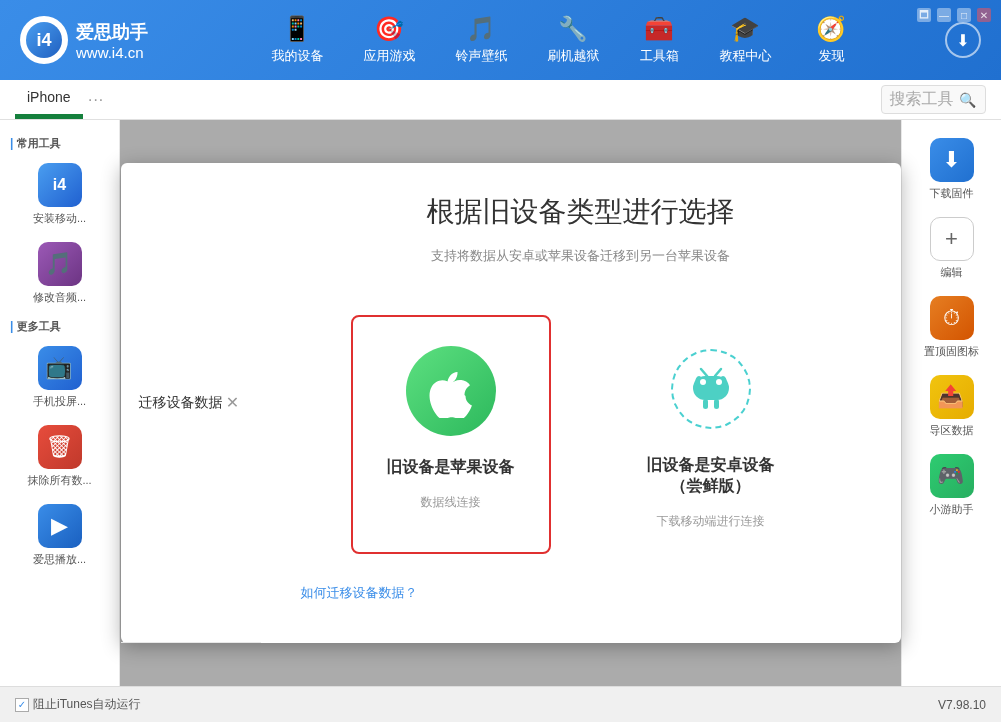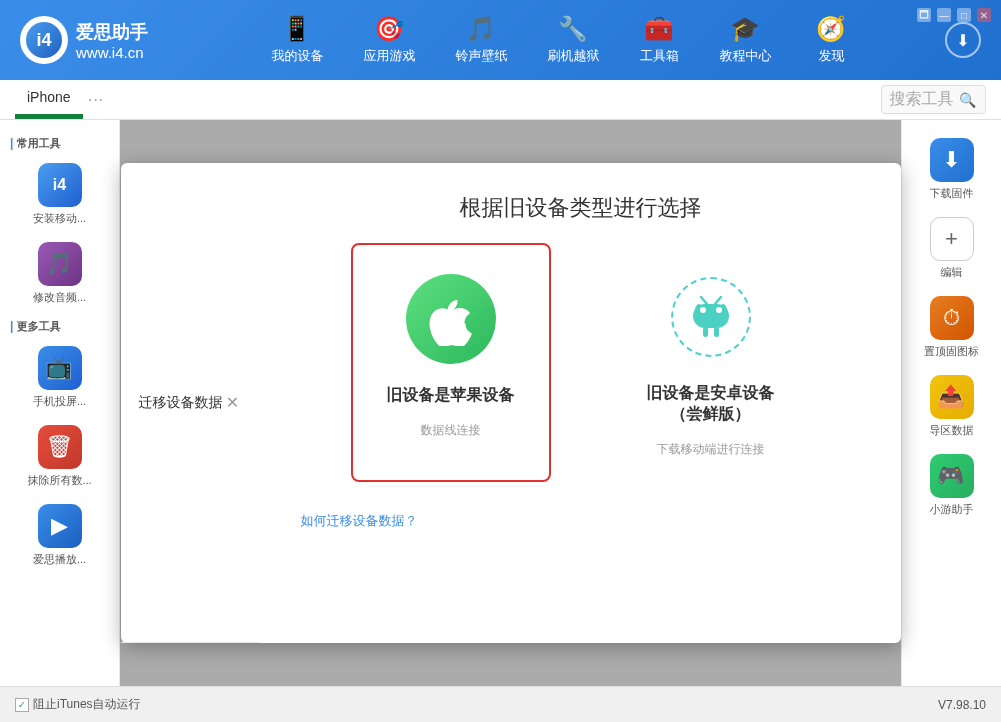--- a/index.html
+++ b/index.html
@@ -127,21 +127,21 @@
       font-size: 14px; color: #333; display: flex; align-items: center; justify-content: space-between;
     }
     .modal-close {
       width: 20px; height: 20px; display: flex; align-items: center; justify-content: center;
       cursor: pointer; color: #999; font-size: 16px; border-radius: 3px;
     }
     .modal-body {
       padding: 30px 40px 40px; flex: 1;
       display: flex; flex-direction: column; align-items: center;
     }
-    .modal-title { font-size: 22px; color: #333; margin-bottom: 10px; }
+    .modal-title { font-size: 28px; color: #333; margin-bottom: 16px; }
     .modal-subtitle { font-size: 13px; color: #888; margin-bottom: 40px; }
 
     .options-row { display: flex; gap: 60px; justify-content: center; margin-top: 10px; }
     .option-card {
       display: flex; flex-direction: column; align-items: center; gap: 16px;
       padding: 24px; width: 200px;
     }
     .option-card.selected {
       border: 2px solid #e03030; border-radius: 8px;
     }
@@ -275,20 +275,21 @@
   <div class="center-content">
 
     <div class="modal-overlay">
       <div class="modal">
         <div class="modal-header">
           <span>迁移设备数据</span>
           <div class="modal-close">✕</div>
         </div>
         <div class="modal-body">
           <div class="modal-title">根据旧设备类型进行选择</div>
+          <div class="modal-subtitle">支持将数据从安卓或苹果设备迁移到另一台苹果设备</div>
           <div class="options-row">
 
             <div class="option-card selected">
               <div class="option-icon-wrap">
                 <div class="apple-icon-wrap">
                   <svg width="54" height="54" viewBox="0 0 54 54" fill="none">
 
                     <path d="M33.5 8c.3 3.2-1.0 6.3-2.8 8.4-1.8 2.1-4.6 3.6-7.2 3.4-.4-3.1 1.1-6.3 2.8-8.3 1.9-2.1 4.8-3.6 7.2-3.5z" fill="white"></path>
                     <path d="M40.5 31c-.1-6.5 5.3-9.6 5.5-9.8-3-4.4-7.6-5-9.3-5.1-4-.4-7.8 2.3-9.8 2.3-2 0-5.2-2.2-8.5-2.2-4.4.1-8.4 2.6-10.7 6.5-4.6 7.9-1.2 19.6 3.3 26 2.2 3.2 4.8 6.7 8.2 6.6 3.3-.1 4.5-2.1 8.5-2.1s5.1 2.1 8.6 2c3.5-.1 5.8-3.2 8-6.4 2.5-3.6 3.5-7.2 3.6-7.4-.1 0-6.3-2.4-6.4-9.4z" fill="white"></path>
                   </svg>

